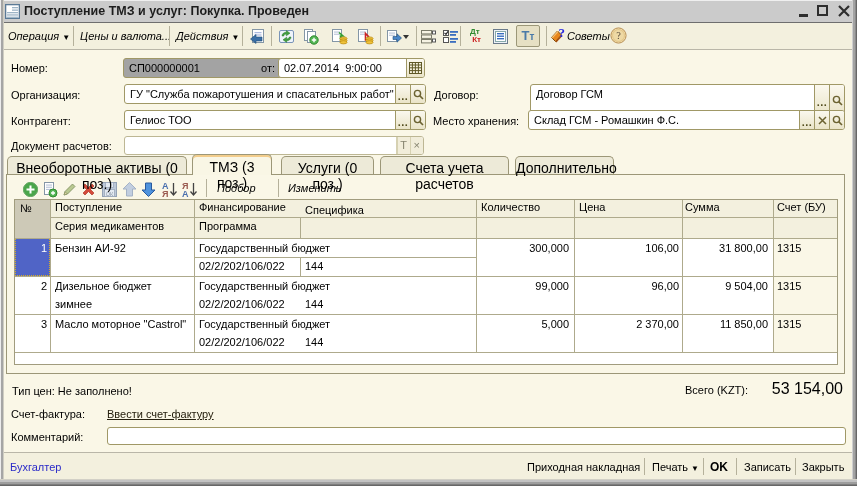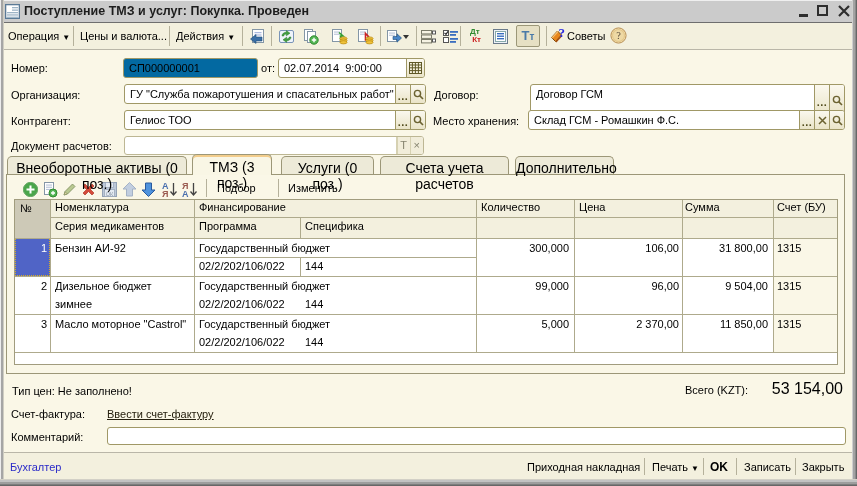--- a/index.html
+++ b/index.html
@@ -13,21 +13,21 @@
 #b-right{right:0;top:0;width:5px;height:486px;background:linear-gradient(90deg,#cfcfcf 0 1px,#a3a3a3 1px 3px,#8b8b8b 3px 4px,#676767 4px 5px);}
 #b-bottom{left:0;bottom:0;width:857px;height:7px;background:linear-gradient(180deg,#d2d0c6 0 1px,#c2c2c2 1px 3px,#9d9d9d 3px 5px,#7d7d7d 5px 6px,#676767 6px 7px);}
 
 #titlebar{left:1px;top:1px;width:855px;height:21px;background:#cbcbcb;}
 #title-text{left:24px;top:4px;font-size:12.5px;font-weight:bold;color:#1d1d1d;}
 .winbtn{color:#2e2e2e;}
 
 #title-sep{left:1px;top:22px;width:855px;height:1px;background:#6e6e6e;}
 
 #toolbar{left:4px;top:23px;width:848px;height:27px;background:#f3f0de;border-bottom:1px solid #b9b6a8;}
-.tbtext{position:absolute;top:7px;font-size:11px;color:#000;}
+.tbtext{position:absolute;top:7px;font-size:11px;color:#000;font-style:italic;}
 .tsep{position:absolute;top:3px;width:1px;height:20px;background:#b5b19b;}
 .icon16{position:absolute;top:5px;width:17px;height:17px;}
 
 .lbl{position:absolute;font-size:11px;color:#000;}
 
 .fld{position:absolute;background:#fff;border:1px solid #a09866;border-radius:3px;}
 .fld .txt{position:absolute;left:5px;top:3px;font-size:11px;color:#000;white-space:nowrap;}
 .btnstrip{position:absolute;right:0;top:0;bottom:0;display:flex;}
 .fbtn{height:100%;border-left:1px solid #a09866;background:linear-gradient(180deg,#faf8ee,#eae4c8);color:#544e1f;font-size:11px;display:flex;align-items:center;justify-content:center;}
 .fbtn.last{border-radius:0 2px 2px 0;}
@@ -171,21 +171,21 @@
     <div class="tbtext" style="left:563px;">Советы</div>
 
     <svg class="icon16" style="left:606px;top:4px;" width="17" height="17" viewBox="0 0 17 17">
       <circle cx="8.5" cy="8.5" r="7.6" fill="#f2dfae" stroke="#b89055"></circle>
       <circle cx="8.5" cy="8.5" r="6" fill="#eed9a4" stroke="#e4c88c" stroke-width="1.2"></circle>
       <text x="8.5" y="12.2" font-size="10.5" text-anchor="middle" fill="#55493a" font-family="Liberation Serif">?</text>
     </svg>
   </div>
 
   <div class="lbl" style="left:11px;top:62px;">Номер:</div>
-  <div class="fld" style="left:123px;top:58px;width:135px;height:20px;background:#0369a1;">
+  <div class="fld" style="left:123px;top:58px;width:161px;height:20px;background:#a3a3a3;">
       <div class="txt">СП000000001</div>
     </div>
   <div class="lbl" style="left:261px;top:62px;">от:</div>
   <div class="fld" style="left:278px;top:58px;width:147px;height:20px;">
     <div class="txt">02.07.2014&nbsp;&nbsp;9:00:00</div>
     <div class="btnstrip">
         <div class="fbtn last" style="width:18px;">
           <svg width="13" height="12" viewBox="0 0 13 12">
             <rect x="0.5" y="0.5" width="12" height="11" fill="#f6f2de" stroke="#5f5826"></rect>
             <path d="M0.5 3 H12.5 M0.5 5.8 H12.5 M0.5 8.6 H12.5 M3.4 0.5 V11.5 M6.4 0.5 V11.5 M9.4 0.5 V11.5" stroke="#5f5826" stroke-width="1" fill="none"></path>
@@ -352,29 +352,29 @@
       <div class="gline" style="left:35px;top:17px;width:787px;height:1px;"></div>
       <div class="gline" style="left:0;top:38px;width:822px;height:1px;"></div>
       <div class="gline" style="left:0;top:76px;width:822px;height:1px;"></div>
       <div class="gline" style="left:0;top:114px;width:822px;height:1px;"></div>
       <div class="gline" style="left:0;top:152px;width:822px;height:1px;"></div>
 
       <div class="gline" style="left:179px;top:57px;width:282px;height:1px;"></div>
       <div class="gline" style="left:285px;top:57px;width:1px;height:19px;"></div>
 
       <div class="gcell" style="left:5px;top:2px;">№</div>
-      <div class="gcell" style="left:40px;top:1px;">Номенклатура</div>
+      <div class="gcell" style="left:40px;top:1px;">Поступление</div>
       <div class="gcell" style="left:184px;top:1px;">Финансирование</div>
       <div class="gcell" style="left:466px;top:1px;">Количество</div>
       <div class="gcell" style="left:564px;top:1px;">Цена</div>
       <div class="gcell" style="left:670px;top:1px;">Сумма</div>
       <div class="gcell" style="left:762px;top:1px;">Счет (БУ)</div>
       <div class="gcell" style="left:40px;top:20px;">Серия медикаментов</div>
       <div class="gcell" style="left:184px;top:20px;">Программа</div>
-      <div class="gcell" style="left:290px;top:20px;">Специфика</div>
+      <div class="gcell" style="left:290px;top:4px;">Специфика</div>
 
       <div class="gcell" style="left:0;top:42px;width:32px;text-align:right;color:#fff;">1</div>
       <div class="gcell" style="left:40px;top:42px;">Бензин АИ-92</div>
       <div class="gcell" style="left:184px;top:42px;">Государственный бюджет</div>
       <div class="gcell" style="left:184px;top:60px;">02/2/202/106/022</div>
       <div class="gcell" style="left:290px;top:60px;">144</div>
       <div class="gcell" style="left:454px;top:42px;width:100px;text-align:right;">300,000</div>
       <div class="gcell" style="left:564px;top:42px;width:100px;text-align:right;">106,00</div>
       <div class="gcell" style="left:653px;top:42px;width:100px;text-align:right;">31 800,00</div>
       <div class="gcell" style="left:762px;top:42px;">1315</div>

